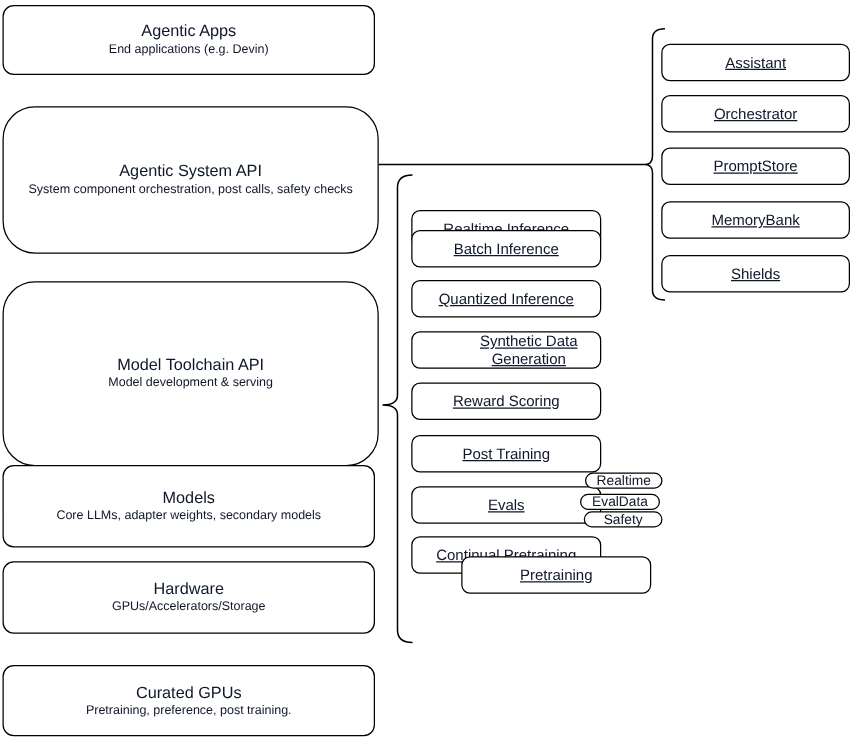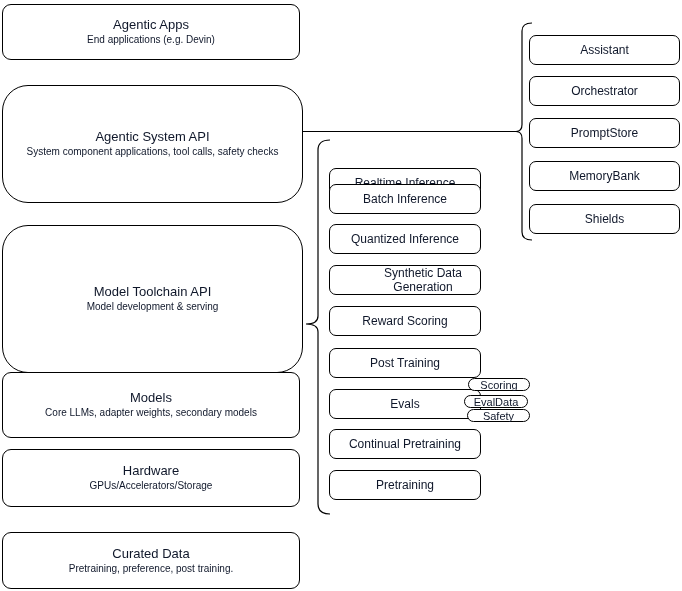--- a/index.html
+++ b/index.html
@@ -40,21 +40,21 @@
     border: 1px solid #000000;
     background: #ffffff;
     border-radius: 8px;
     font-size: 11px;
     line-height: 12px;
     display: flex;
     align-items: center;
     justify-content: center;
     z-index: 3;
   }
-  .mid-node, .right-node { z-index: 2; }
+  .mid-node, .right-node { z-index: 2; text-decoration: underline; }
   .overlay {
     position: absolute;
     left: 0; top: 0;
     width: 682px; height: 591px;
     z-index: 1;
     pointer-events: none;
   }
 </style>
 </head>
 <body>
@@ -67,40 +67,40 @@
     <path fill="none" stroke="#000000" stroke-width="1.2" d="M532,23 Q522,23 522,31 L522,124.5 Q522,131.5 516,131.5 Q522,131.5 522,138.5 L522,232 Q522,240 532,240"></path>
   </svg>
 
   <div class="node layer" style="top:4px; height:56px; border-radius:9px;">
     <div class="title">Agentic Apps</div>
     <div class="subtitle">End applications (e.g. Devin)</div>
   </div>
 
   <div class="node layer" style="top:85px; height:118px; width:301px; border-radius:26px;">
     <div class="title">Agentic System API</div>
-    <div class="subtitle">System component applications, tool calls, safety checks</div>
+    <div class="subtitle">System component orchestration, post calls, safety checks</div>
   </div>
 
   <div class="node layer" style="top:225px; height:148px; width:301px; border-radius:26px;">
     <div class="title">Model Toolchain API</div>
     <div class="subtitle">Model development &amp; serving</div>
   </div>
 
   <div class="node layer" style="top:372px; height:66px; border-radius:9px;">
     <div class="title">Models</div>
     <div class="subtitle">Core LLMs, adapter weights, secondary models</div>
   </div>
 
   <div class="node layer" style="top:449px; height:58px; border-radius:9px;">
     <div class="title">Hardware</div>
     <div class="subtitle">GPUs/Accelerators/Storage</div>
   </div>
 
   <div class="node layer" style="top:532px; height:57px; border-radius:9px;">
-    <div class="title">Curated Data</div>
+    <div class="title">Curated GPUs</div>
     <div class="subtitle">Pretraining, preference, post training.</div>
   </div>
 
   <div class="node mid-node" style="top:144px;margin-top:24px;">
     <span>Realtime Inference</span>
   </div>
   <div class="node mid-node" style="top:184px;">
     <span>Batch Inference</span>
   </div>
   <div class="node mid-node" style="top:224px;">
@@ -114,26 +114,26 @@
   </div>
   <div class="node mid-node" style="top:348px;">
     <span>Post Training</span>
   </div>
   <div class="node mid-node" style="top:389px;">
     <span>Evals</span>
   </div>
   <div class="node mid-node" style="top:429px;">
     <span>Continual Pretraining</span>
   </div>
-  <div class="node mid-node" style="top:470px;">
+  <div class="node mid-node" style="top:445px;margin-left:40px;">
     <span>Pretraining</span>
   </div>
 
   <div class="pill" style="left:468px; top:378px; width:62px; height:13px;">
-    <span>Scoring</span>
+    <span>Realtime</span>
   </div>
   <div class="pill" style="left:464px; top:395px; width:64px; height:13px;">
     <span>EvalData</span>
   </div>
   <div class="pill" style="left:467px; top:409px; width:63px; height:13px;">
     <span>Safety</span>
   </div>
 
   <div class="node right-node" style="top:35px;">
     <span>Assistant</span>

